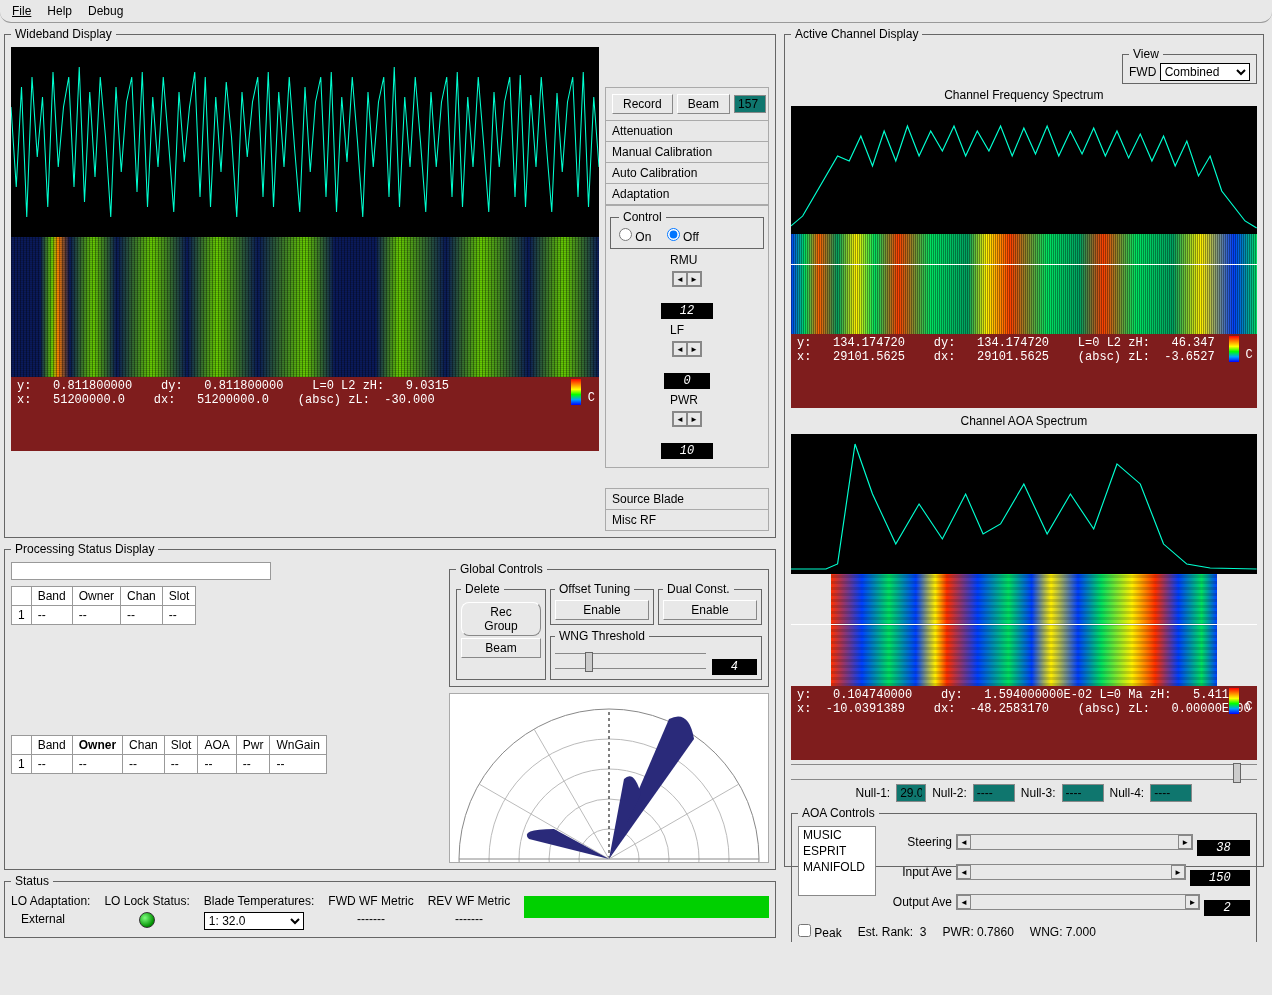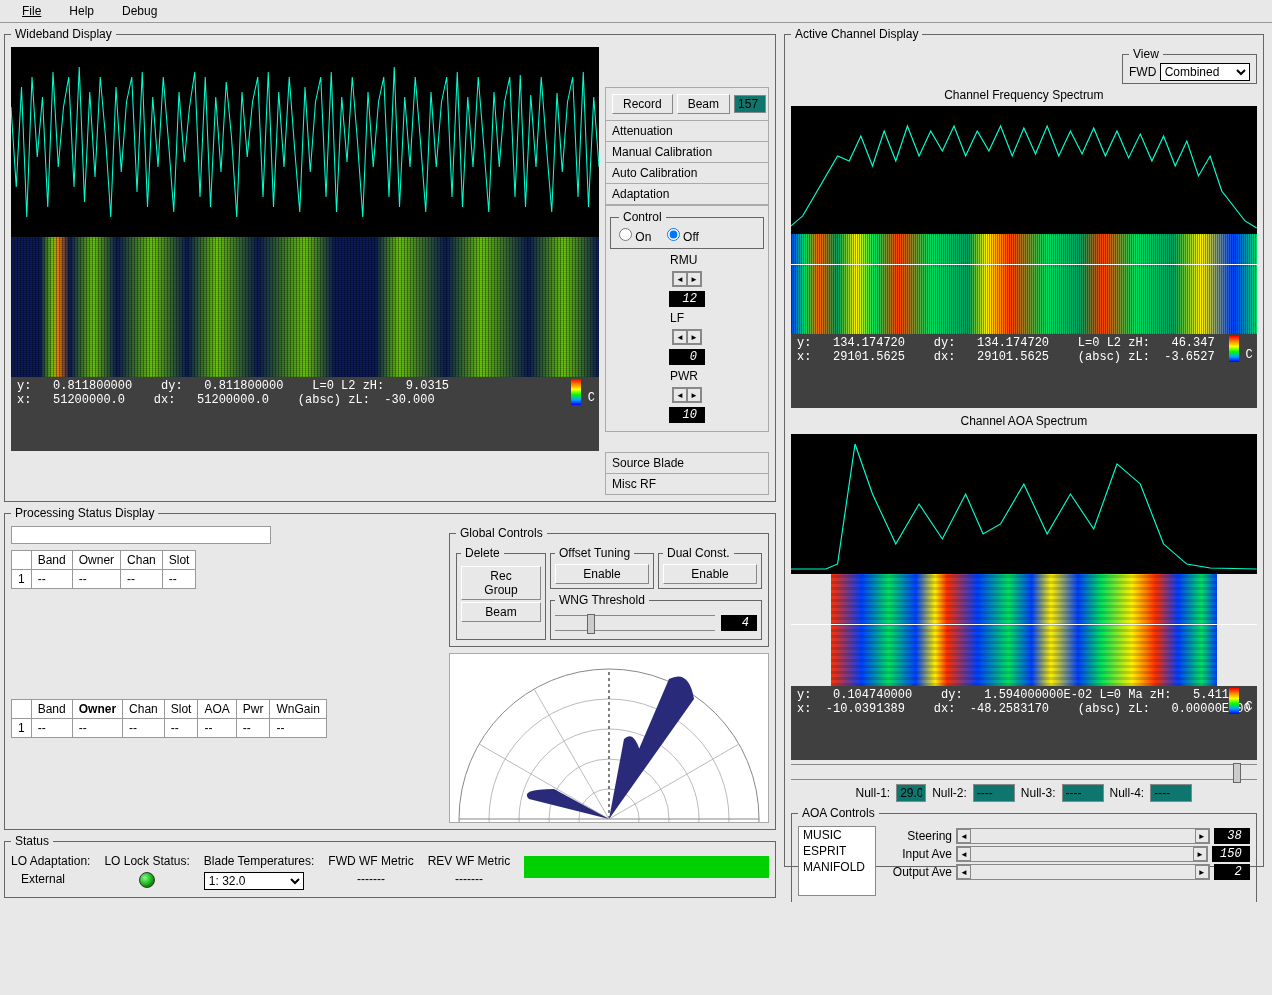--- a/index.html
+++ b/index.html
@@ -2,21 +2,21 @@
 <html><head>
 <meta charset="utf-8">
 <style>
 * { box-sizing: border-box; margin: 0; padding: 0; }
 body {
   font-family: Arial, Helvetica, sans-serif;
   font-size: 12px;
   background: #e8e8e8;
   width: 1272px;
 }
-.menubar { display: flex; gap: 16px; padding: 2px 16px; border-bottom: 1px solid #999; }
+.menubar { display: flex; gap: 4px; padding: 2px 6px; border-bottom: 1px solid #999; border-radius: 11px; }
 .menubar span { padding: 2px 6px; cursor: pointer; }
 .menubar span:first-child { text-decoration: underline; text-decoration-style: solid; }
 fieldset {
   border: 1px solid #666;
   margin: 4px;
   padding: 6px;
   position: relative;
 }
 fieldset > legend { padding: 0 4px; font-size: 12px; }
 .main-layout { display: flex; }
@@ -32,21 +32,21 @@
   background: linear-gradient(90deg,#0a1a5a 0%,#0a1a5a 5%,#66cc00 7%,#ff8000 8%,#0a1a5a 10%,#66cc00 14%,#0a1a5a 18%,#66cc00 24%,#0a1a5a 30%,#66cc00 35%,#0a1a5a 42%,#66cc00 50%,#0a1a5a 55%,#0a1a5a 62%,#66cc00 66%,#0a1a5a 74%,#66cc00 80%,#0a1a5a 88%,#66cc00 94%,#0a1a5a 100%);
   position: relative;
 }
 .waterfall::before {
   content:"";
   position:absolute; inset:0;
   background: repeating-linear-gradient(90deg, rgba(0,0,0,0.35) 0 1px, transparent 1px 3px),
               repeating-linear-gradient(0deg, rgba(0,0,0,0.15) 0 1px, transparent 1px 2px);
 }
 .plot-readout {
-  background:#404040; color:#fff;
+  background:#7f1d1d; color:#fff;
   font-family: "Courier New", monospace;
   font-size: 12px;
   padding: 2px 6px;
   white-space: pre;
   position: relative;
 }
 .colormap-bar {
   position:absolute; right:18px; top:2px; width:10px; height:26px;
   background: linear-gradient(180deg,#ff0000,#ff8000,#ffff00,#00ff00,#00a0ff,#0000ff);
 }
@@ -75,24 +75,25 @@
   border: 1px solid #aaa;
   padding: 3px 6px;
   margin-top:-1px;
   background:#e8e8e8;
   cursor:pointer;
 }
 .num-display {
   background:#000; color:#fff;
   font-family:"Courier New",monospace;
   text-align:right;
-  padding:1px 8px;
+  padding:1px 19px;
   min-width:36px;
   display:inline-block;
   font-style: italic;
+  margin-top: 12px;
 }
 .spinner-row { display:flex; align-items:center; gap:4px; margin:4px 0;flex-direction:column; }
 .spinner-row .label { width:34px; }
 .spinner-track { flex:1; height:16px; border:1px solid #888; background:#e8e8e8; display:flex; align-items:center; justify-content:space-between; }
 .spin-btn { width:14px; height:14px; border:1px solid #888; background:#e8e8e8; display:flex; align-items:center; justify-content:center; font-size:8px; cursor:pointer; }
 table { border-collapse: collapse; font-size:12px; }
 th,td { border:1px solid #999; padding:2px 6px; background:#fff; text-align:left; }
 th { font-weight:normal; }
 .polar-container {
   border:1px solid #aaa;
@@ -268,21 +269,21 @@
       </tbody>
             </table>
       <div style="height:70px;"></div>
     </div>
     <div style="width:320px;">
       <fieldset style="margin:0;">
         <legend>Global Controls</legend>
         <div style="display:flex; gap:4px;">
           <fieldset style="margin:0; padding:4px;">
             <legend>Delete</legend>
-            <button style="width:80px; display:block; margin:2px 0;">Rec Group</button>
+            <button style="width:80px; display:block; margin:2px 0;border-radius:8px;">Rec Group</button>
             <button style="width:80px; display:block; margin:2px 0;">Beam</button>
           </fieldset>
           <div style="flex:1;">
             <div style="display:flex; gap:4px;">
               <fieldset style="margin:0; flex:1; padding:4px;">
                 <legend>Offset Tuning</legend>
                 <button style="width:100%;">Enable</button>
               </fieldset>
               <fieldset style="margin:0; flex:1; padding:4px;">
                 <legend>Dual Const.</legend>

